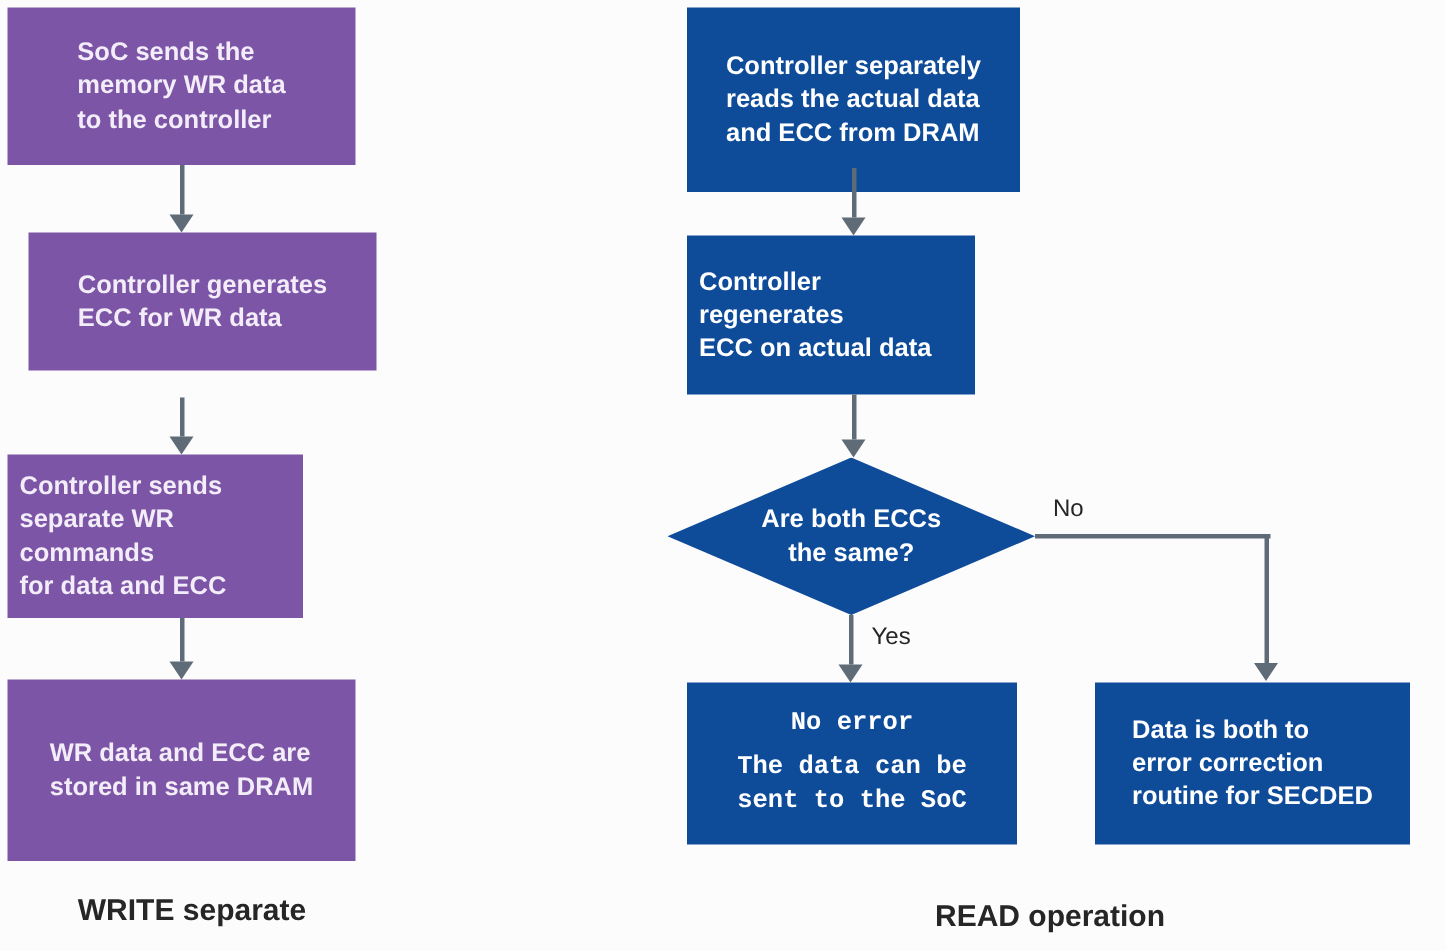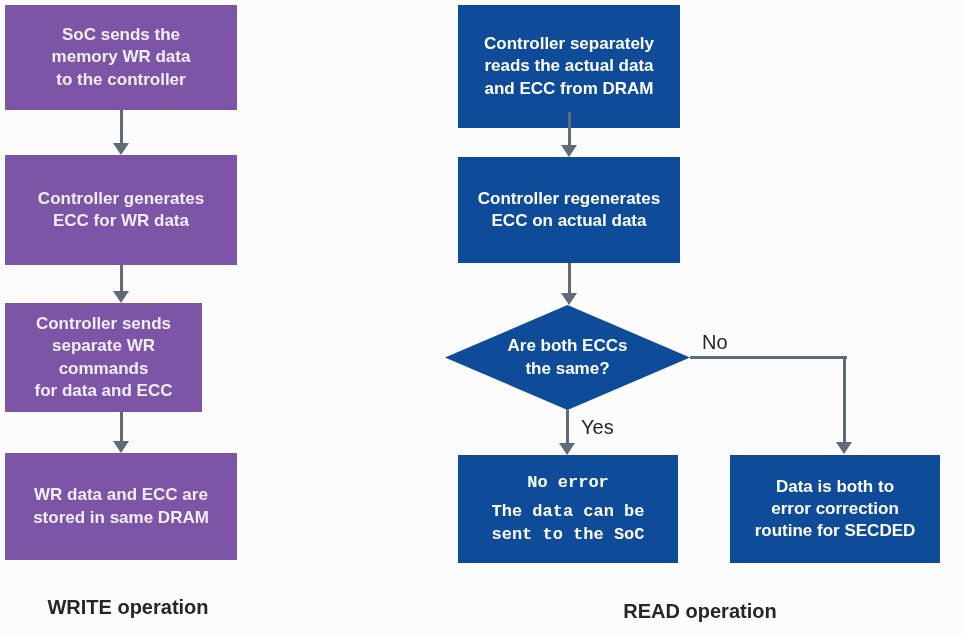--- a/index.html
+++ b/index.html
@@ -21,21 +21,20 @@
   .canvas{
     position:relative;
     width:964px;height:634px;
   }
   .box{
     position:absolute;
     display:flex;
     flex-direction:column;
     align-items:center;
     justify-content:center;
-    text-align:center;
     padding:0 8px;
     font-weight:bold;
     font-size:17px;
     line-height:1.3;
     white-space:pre-line;
   }
   .box.purple{background:var(--purple);color:var(--text-light);}
   .box.blue{background:var(--blue);color:var(--text-white);}
   .box span{white-space:pre-line;}
   .diamond{
@@ -60,47 +59,47 @@
   }
   .varrow .head{
     position:absolute;left:0;bottom:0;width:0;height:0;
     border-left:8px solid transparent;
     border-right:8px solid transparent;
     border-top:12px solid var(--arrow);
   }
   .hline{position:absolute;height:3px;background:var(--arrow);}
   .edge-label{
     position:absolute;
-    font-size:20px;
+    font-size:16px;
     color:var(--label-dark);
   }
   .heading{
     position:absolute;
     font-size:20px;
     font-weight:bold;
     color:var(--label-dark);
     text-align:center;
   }
   .box-title{font-weight:bold;}
   .box-body{font-weight:bold;margin-top:7px;white-space:pre-line;}
 
   
   #wb1{left:5px;top:5px;width:232px;height:105px;}
   #wa1{left:113px;top:110px;height:45px;}
-  #wb2{left:5px;top:155px;width:232px;height:110px;}
+  #wb2{left:19px;top:155px;width:232px;height:92px;}
   #wa2{left:113px;top:265px;height:38px;}
   #wb3{left:5px;top:303px;width:197px;height:109px;}
   #wa3{left:113px;top:412px;height:41px;}
-  #wb4{left:5px;top:453px;width:232px;height:107px;}
+  #wb4{left:5px;top:453px;width:232px;height:121px;}
   #write-h{left:3px;top:596px;width:250px;}
 
   
   #rb1{left:458px;top:5px;width:222px;height:123px;}
   #ra1{left:561px;top:112px;height:45px;}
-  #rb2{left:458px;top:157px;width:222px;height:106px;}
+  #rb2{left:458px;top:157px;width:192px;height:106px;}
   #ra2{left:561px;top:263px;height:42px;}
   #dec{left:445px;top:305px;width:245px;height:105px;}
   #yes-a{left:559px;top:410px;height:45px;}
   #yes-lbl{left:581px;top:416px;}
   #no-h{left:690px;top:356px;width:157px;}
   #no-a{left:836px;top:356px;height:98px;}
   #no-lbl{left:702px;top:331px;}
   #rb3{left:458px;top:455px;width:220px;height:108px;font-family:Liberation Mono, monospace;}
   #rb4{left:730px;top:455px;width:210px;height:108px;}
   #read-h{left:570px;top:600px;width:260px;}
@@ -133,21 +132,21 @@
 for data and ECC</span>
   </div>
   <div class="varrow" id="wa3">
     <i class="stem"></i>
     <i class="head"></i>
   </div>
   <div class="box purple" id="wb4">
     <span>WR data and ECC are
 stored in same DRAM</span>
   </div>
-  <div class="heading" id="write-h">WRITE operation</div>
+  <div class="heading" id="write-h">WRITE separate</div>
 
   <div class="box blue" id="rb1">
     <span>Controller separately
 reads the actual data
 and ECC from DRAM</span>
   </div>
   <div class="varrow" id="ra1">
     <i class="stem"></i>
     <i class="head"></i>
   </div>

